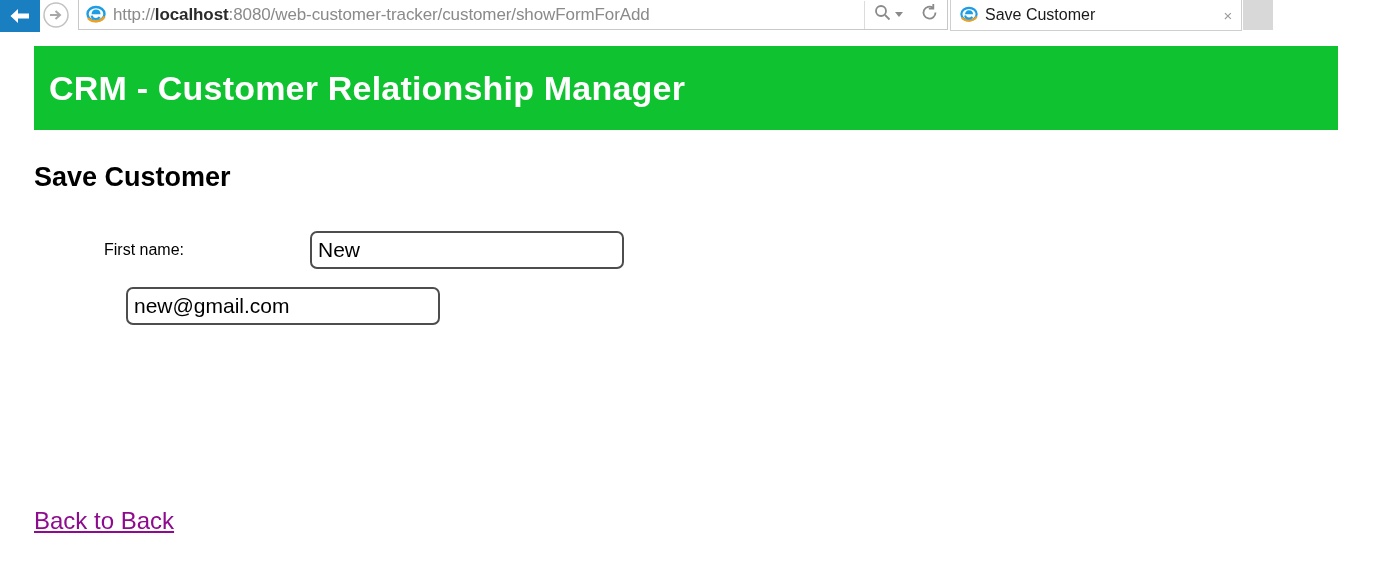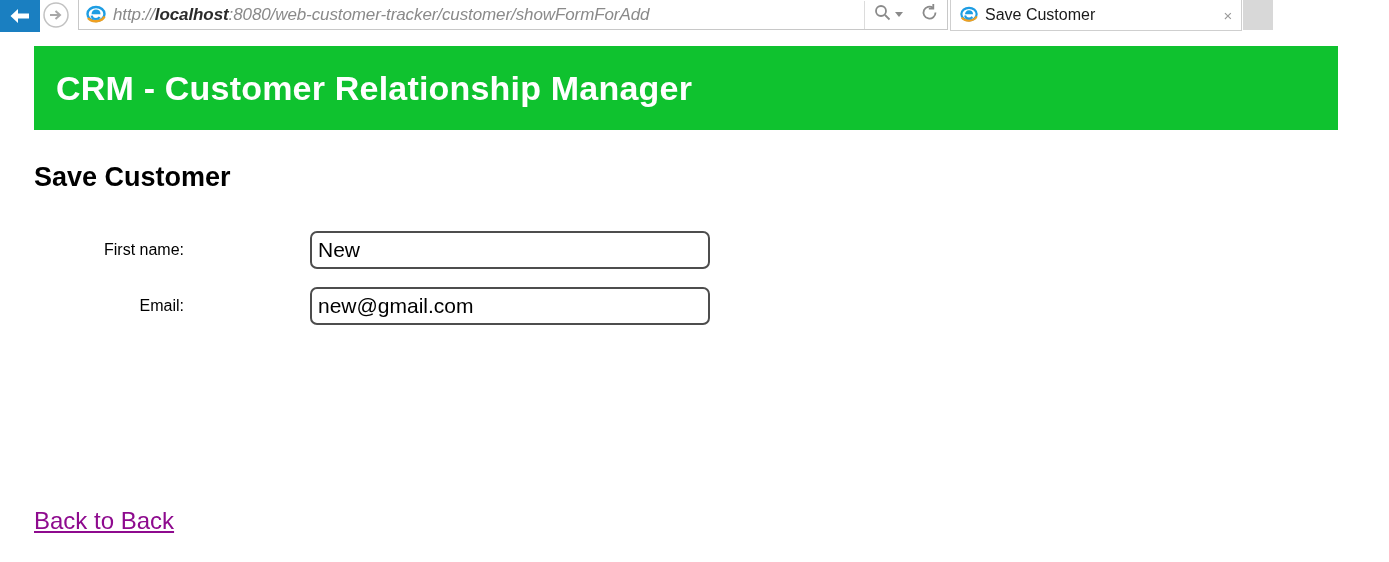--- a/index.html
+++ b/index.html
@@ -59,21 +59,20 @@
     display:flex; align-items:center; justify-content:center;
   }
   .addr-url {
     flex: 1 1 auto;
     margin-left: 6px;
     font-size: 17px;
     color: #8a8a8a;
     white-space: nowrap;
     overflow: hidden;
     letter-spacing: -0.1px;
-    font-style: italic;
   }
   .addr-url .host { color: #2b2b2b; font-weight: bold; }
   .addr-url .scheme { color: #8a8a8a; }
   .search-btn {
     flex: 0 0 auto;
     width: 46px; height: 28px;
     display: flex; align-items: center; justify-content: center;
     border-left: 1px solid #dcdcdc;
   }
   .caret-down {
@@ -144,21 +143,21 @@
   .banner {
     position: absolute;
     left: 34px; top: 14px;
     width: 1304px;
     height: 84px;
     background: #0fc22f;
     display: flex;
     align-items: center;
   }
   .banner-title {
-    margin-left: 22px;
+    margin-left: 15px;
     color: #ffffff;
     font-size: 34px;
     font-weight: bold;
     letter-spacing: 0.2px;
   }
   .page-heading {
     position: absolute;
     left: 34px; top: 130px;
     font-size: 27px;
     font-weight: bold;
@@ -178,21 +177,21 @@
   .form-label {
     width: 184px;
     text-align: right;
     font-size: 16px;
     color: #000;
     padding-right: 0px;
     box-sizing: border-box;
   }
   .form-input {
     margin-left: 126px;
-    width: 400px;
+    width: 314px;
     height: 38px;
     box-sizing: border-box;
     border: 2px solid #4d4d4d;
     border-radius: 7px;
     background: #ffffff;
     font-family: "Liberation Sans", sans-serif;
     font-size: 21px;
     color: #000;
     padding: 0 6px;
     outline: none;
@@ -302,21 +301,20 @@
 
   <form class="form-area">
 
     <div class="form-row">
       <label class="form-label">First name:</label>
       <input class="form-input" type="text" value="New" style="">
     </div>
 
 
     <div class="form-row">
-      <label class="form-label">Email:</label>
       <input class="form-input" type="text" value="new@gmail.com" style="">
     </div>
 
 
   </form>
 
   <a class="back-link" href="#">Back to Back</a>
 
 </div>
 

